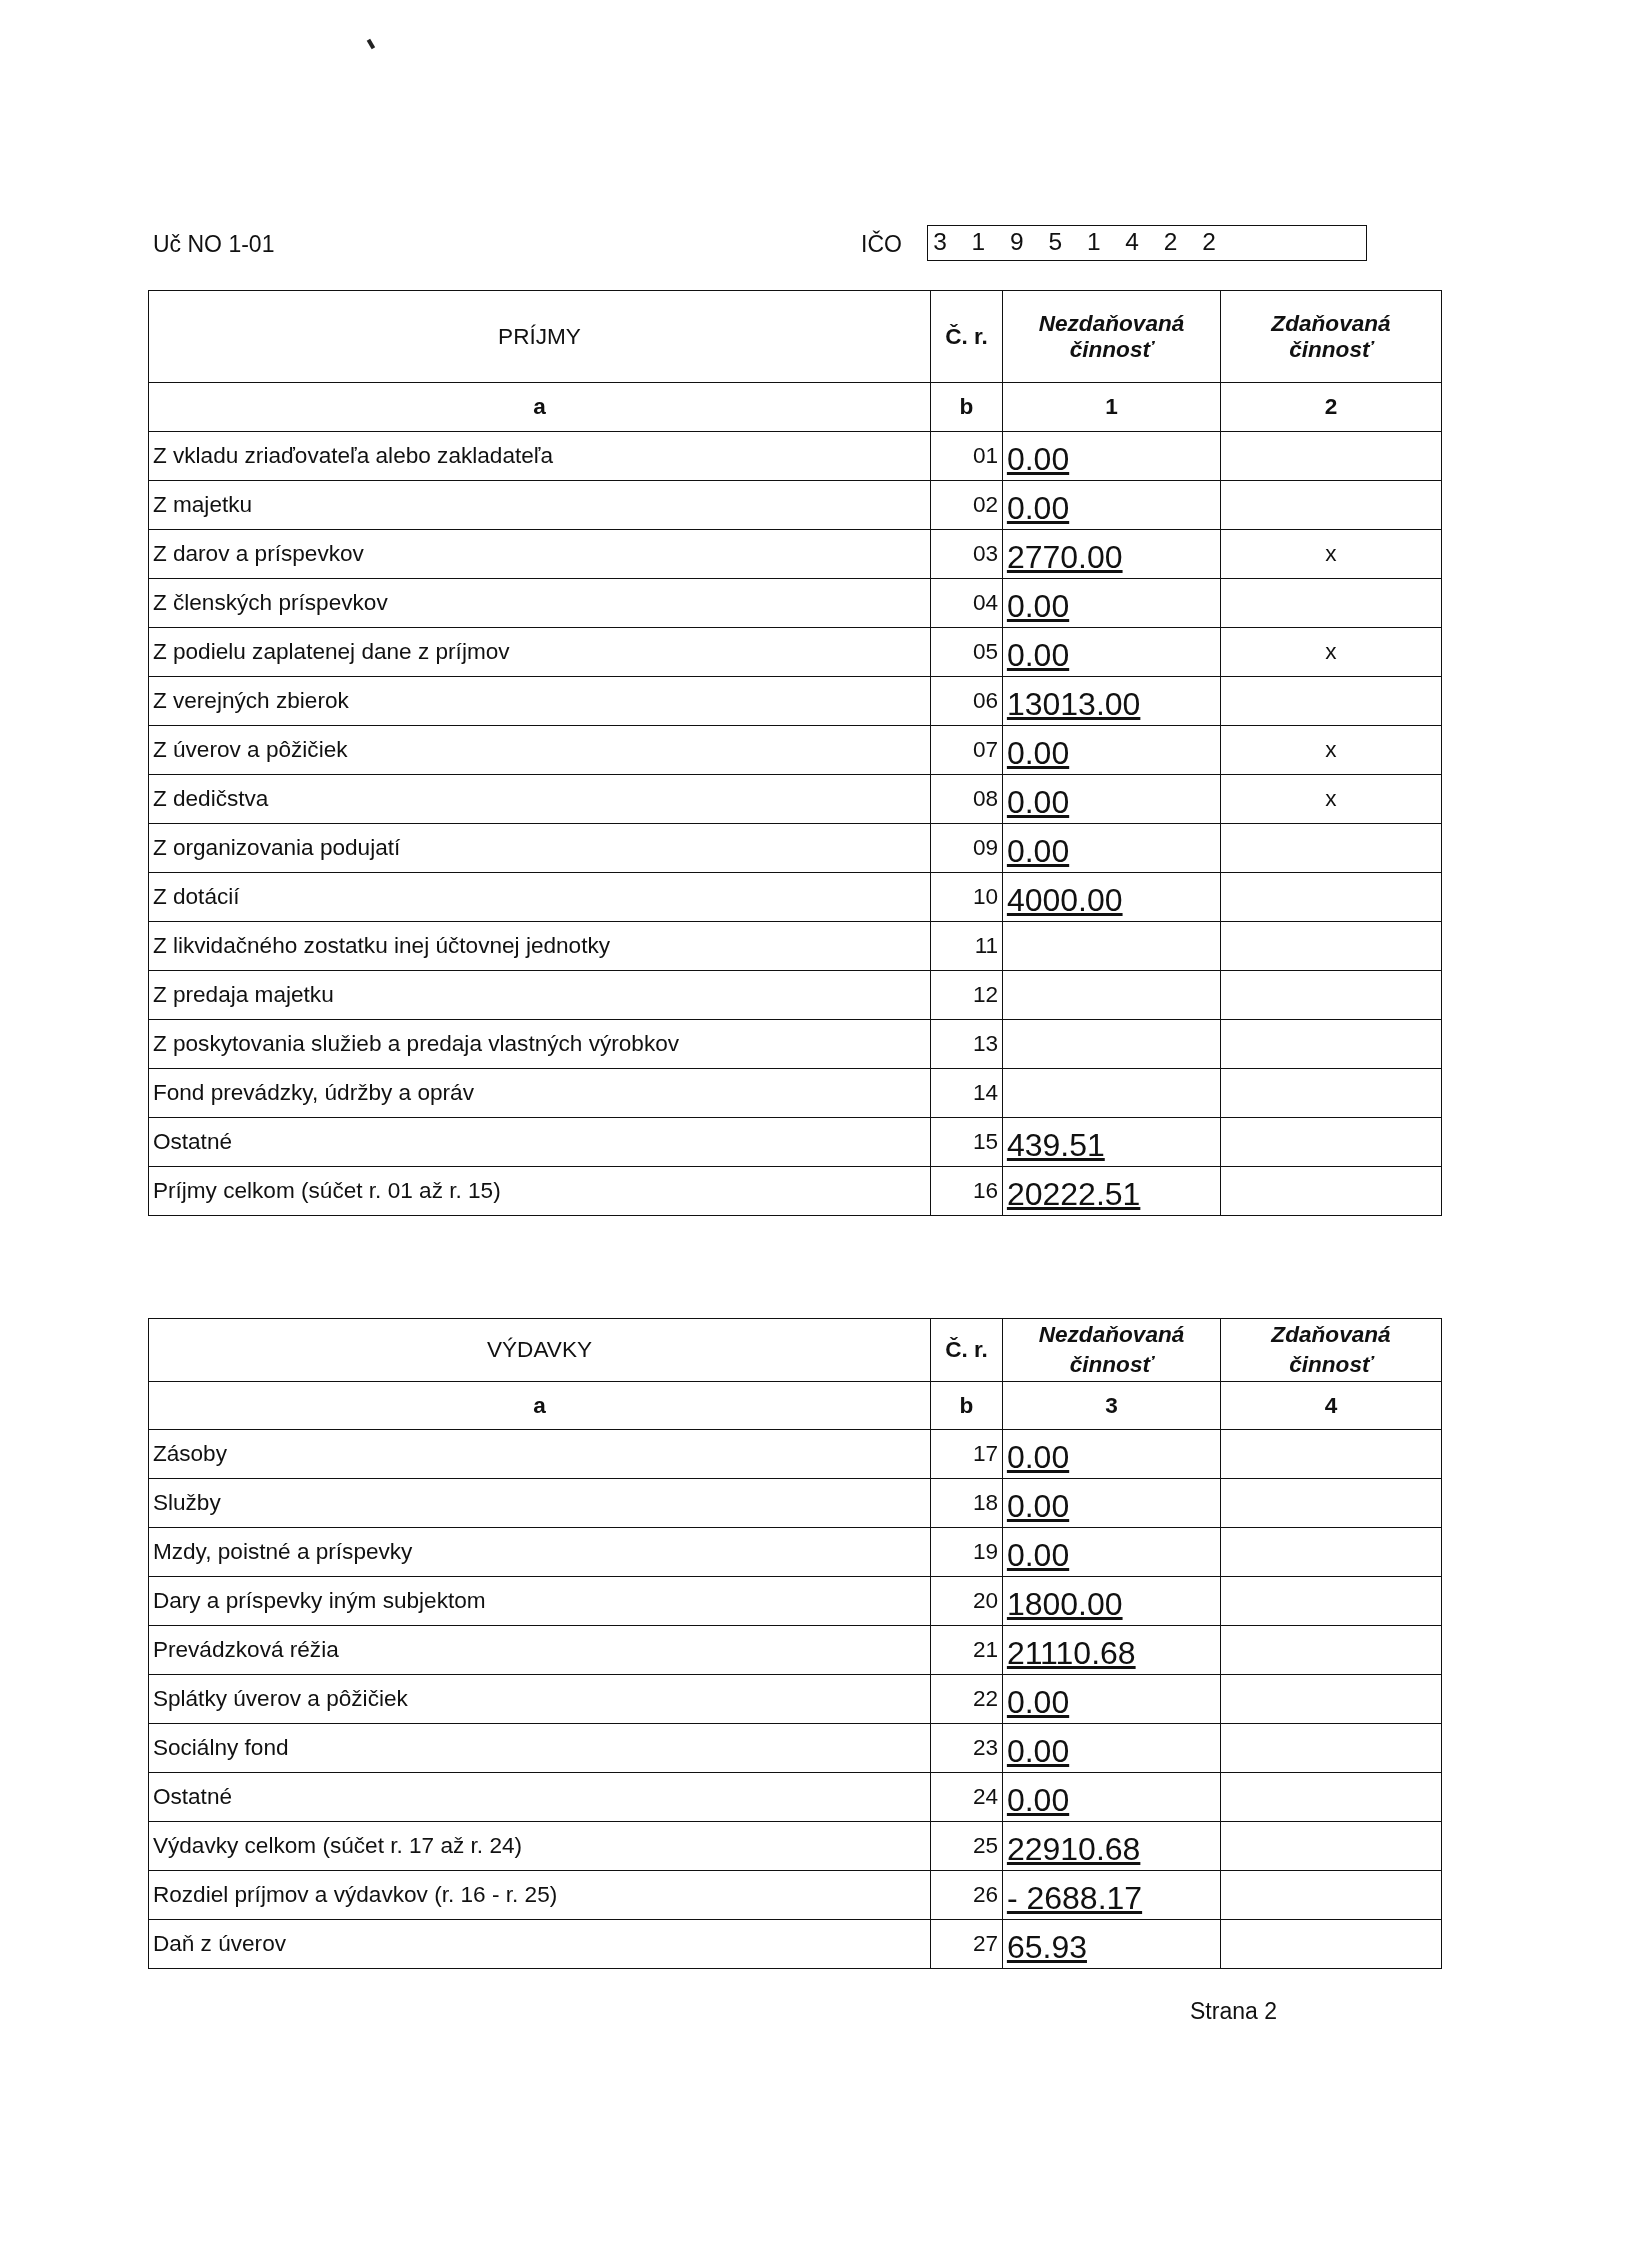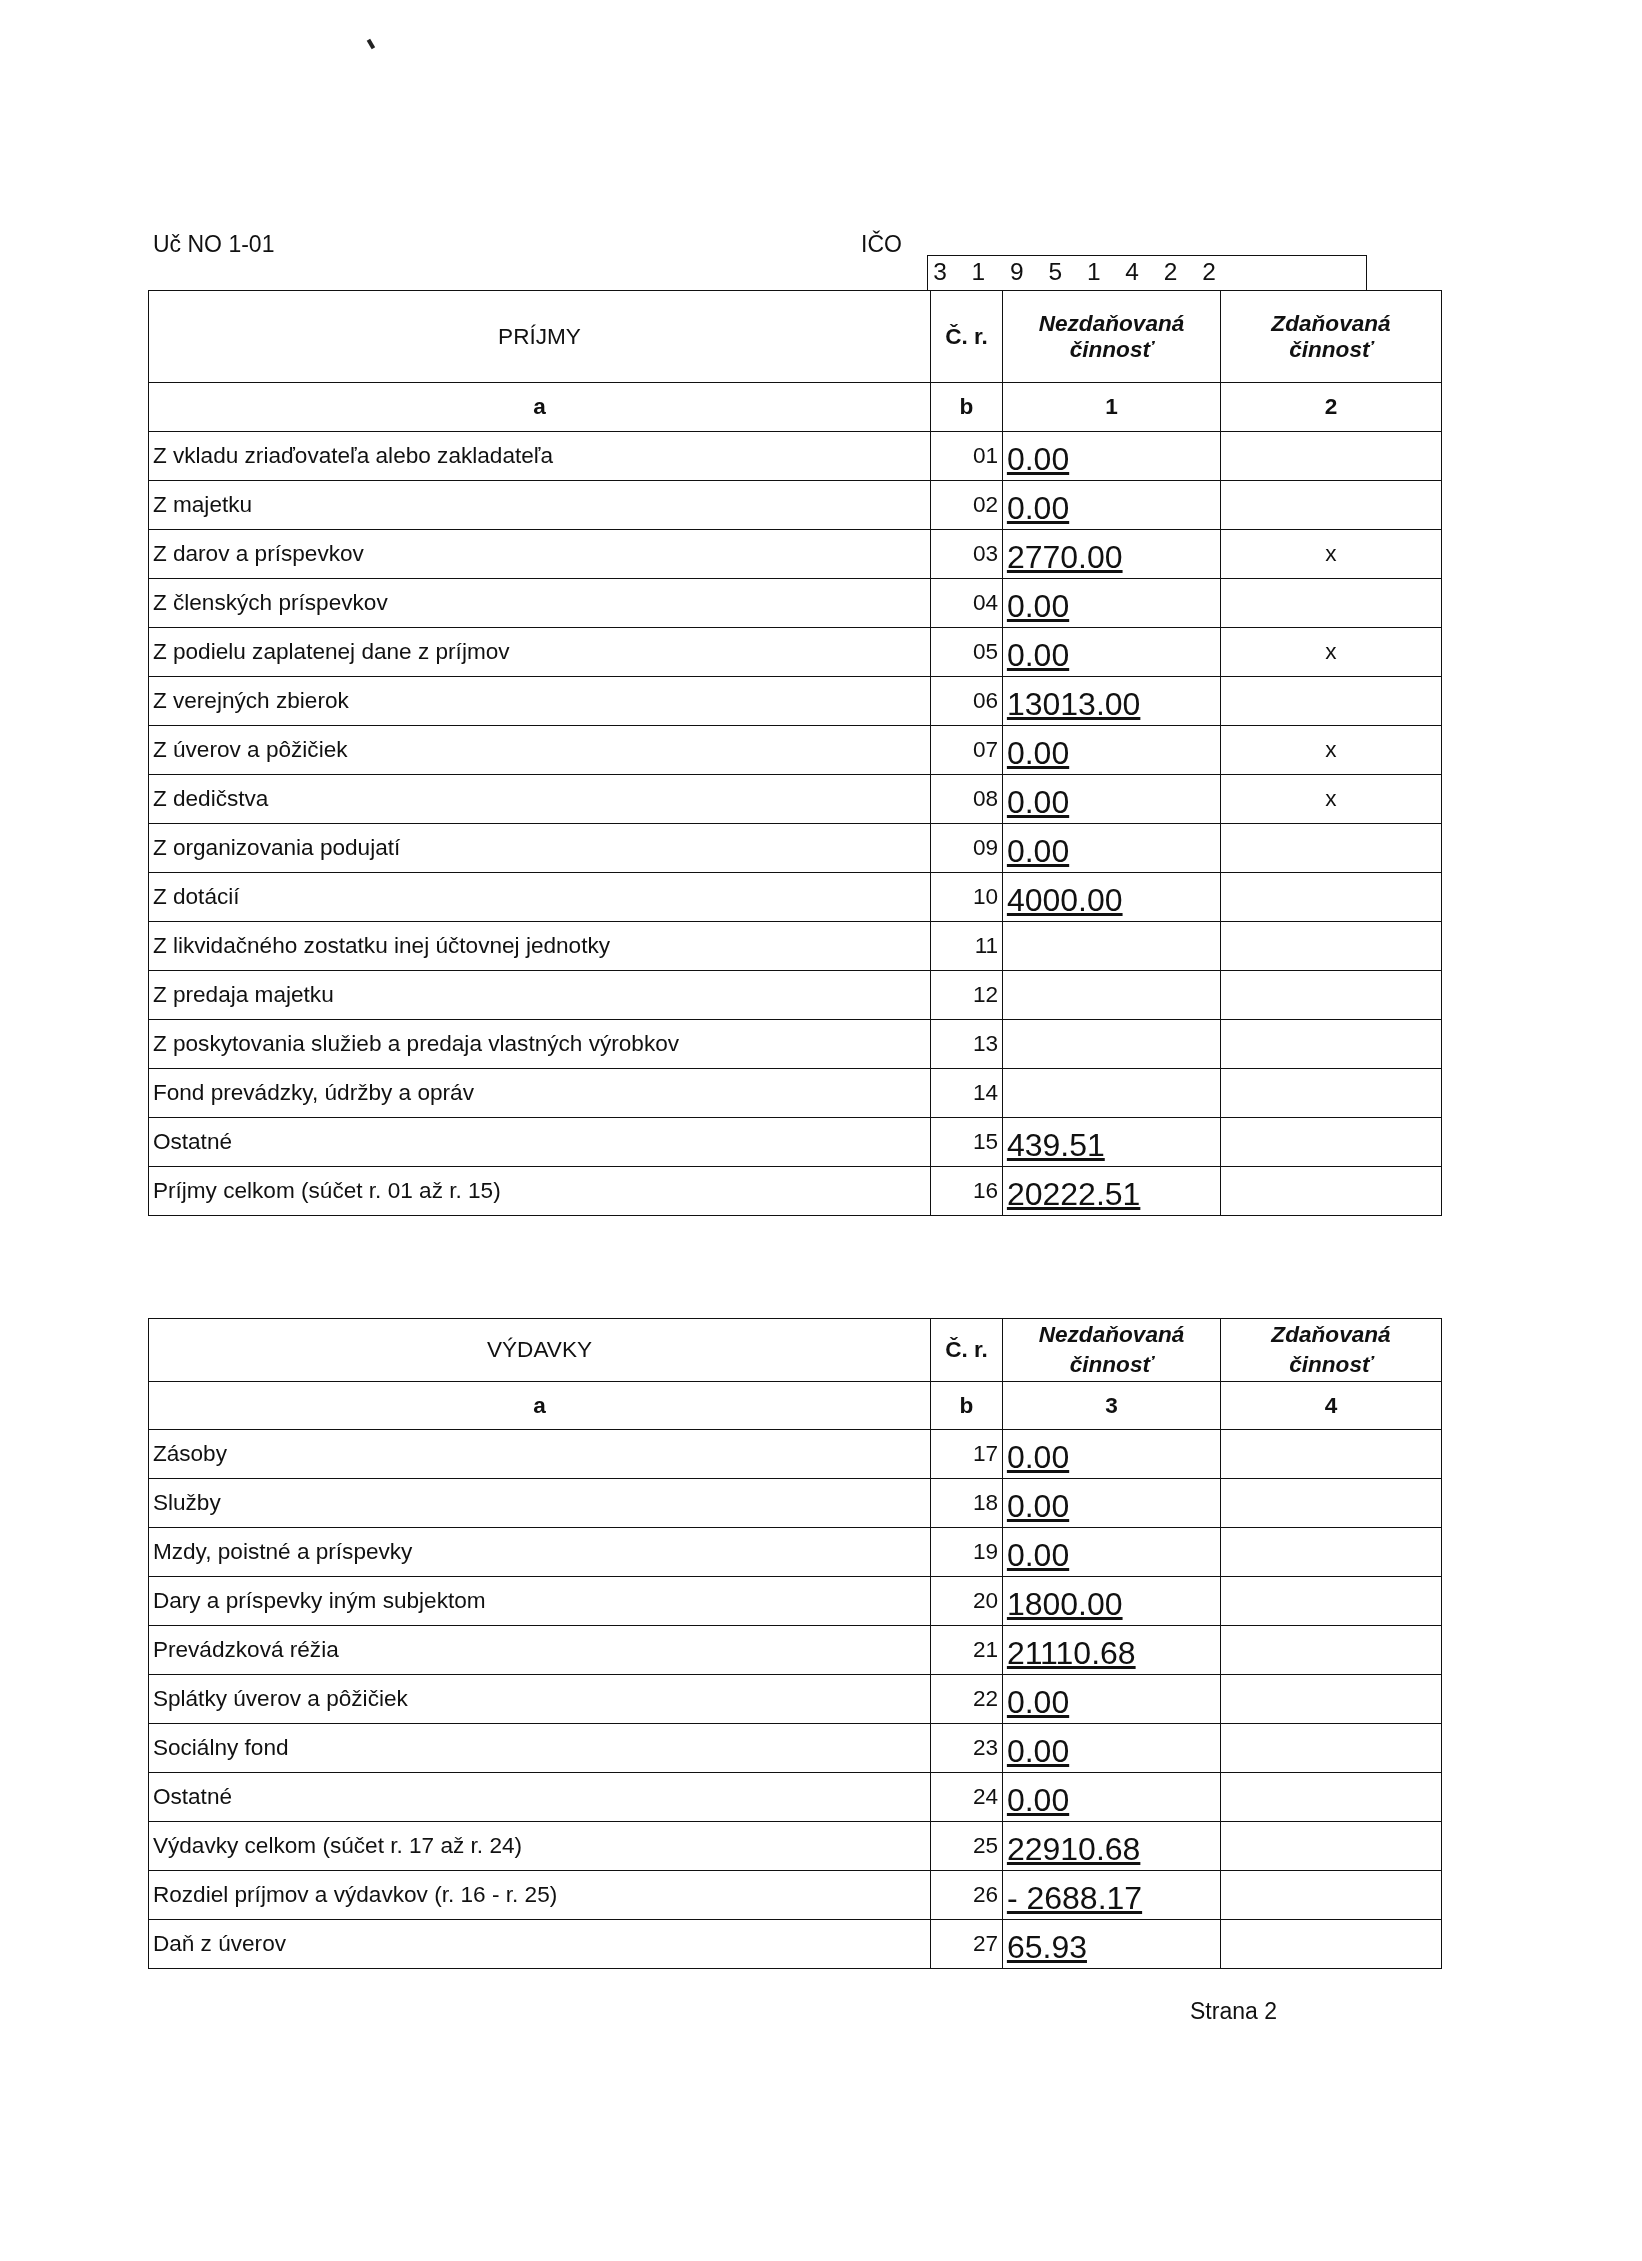--- a/index.html
+++ b/index.html
@@ -8,21 +8,21 @@
     font-family: "Liberation Sans", sans-serif; color: #111;
     overflow: hidden;
   }
   .abs { position: absolute; }
   .tick-mark { left: 369px; top: 39px; width: 3.9px; height: 10.3px; background: #222; transform: rotate(-30deg); }
   .form-code { left: 153px; top: 231px; font-size: 23px; }
   .ico-label { left: 861px; top: 231px; font-size: 23px; }
   .ico-box {
     left: 927px; top: 225px; width: 440px; height: 36px;
     border: 1.9px solid #111; box-sizing: border-box;
-    font-size: 24.5px; letter-spacing: 9px; padding-left: 5.2px; line-height: 32px; margin-top: 30px;
+    font-size: 24.5px; letter-spacing: 9px; padding-left: 5.2px; line-height: 32px;
   }
   table.form {
     position: absolute; left: 148px; width: 1293px;
     border-collapse: collapse; table-layout: fixed;
   }
   table.form td, table.form th {
     border: 1.9px solid #111; padding: 0 3.9px; font-size: 22.6px; font-weight: normal;
     box-sizing: border-box; overflow: hidden; white-space: nowrap;
   }
   table.form tr.row td { height: 49px; vertical-align: middle; }

